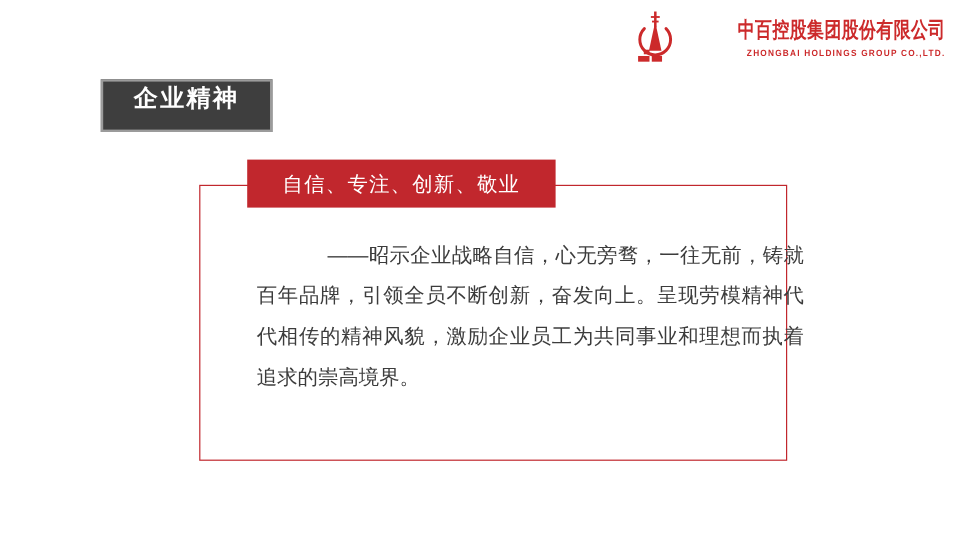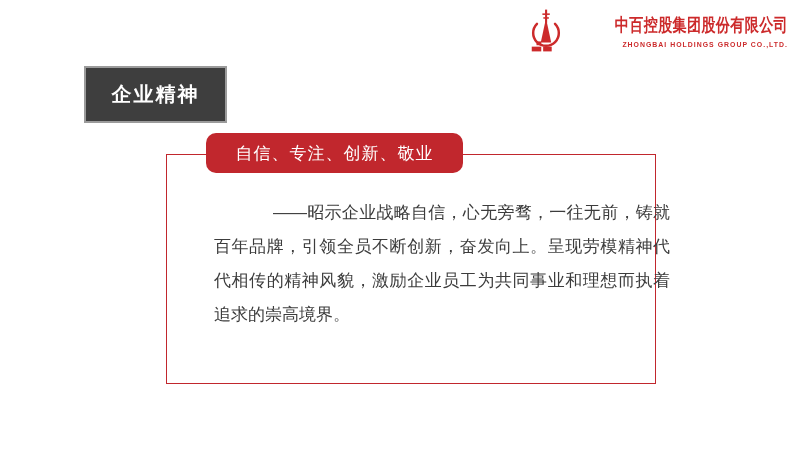--- a/index.html
+++ b/index.html
@@ -28,24 +28,24 @@
   .logo-en {
     color:#cc2a2b; font-size:7.5px; font-weight:bold;
     letter-spacing:1.1px; white-space:nowrap;
     transform:scaleX(0.92); transform-origin:right center;
     margin-top:2px; line-height:10px;
   }
 
   
   .title-box {
     position:absolute; left:84px; top:66px;
-    width:143px; height:57px;
+    width:143px; height:44px;
     background:#3e3e3e;
     border:2px solid #9b9b9b;
-    display:flex; align-items:center; justify-content:center;
+    display:flex; justify-content:center;
   }
   .title-box span {
     color:#ffffff; font-weight:bold; font-size:20px; letter-spacing:2px;
   }
 
   
   .content-box {
     position:absolute; left:166px; top:154px;
     width:490px; height:230px;
     background:#ffffff;
@@ -53,21 +53,20 @@
     z-index:1;
   }
 
   
   .banner {
     position:absolute; left:206px; top:133px;
     width:257px; height:40px;
     background:#c1272d;
     display:flex; align-items:center; justify-content:center;
     z-index:2;
-    border-radius:10px;
   }
   .banner span {
     color:#ffffff; font-size:17px; letter-spacing:1px;
   }
 
   
   .paragraph {
     position:absolute; left:186px; top:196px;
     width:456px;
     font-size:17px; line-height:34px;

